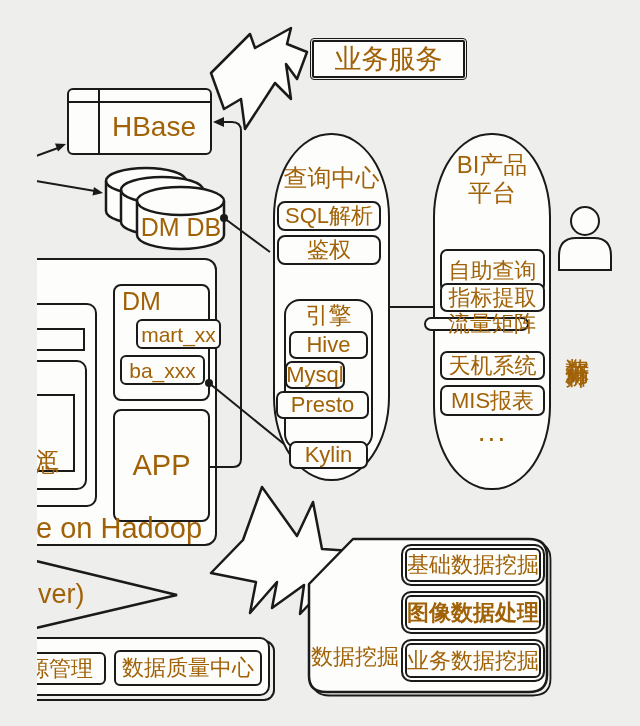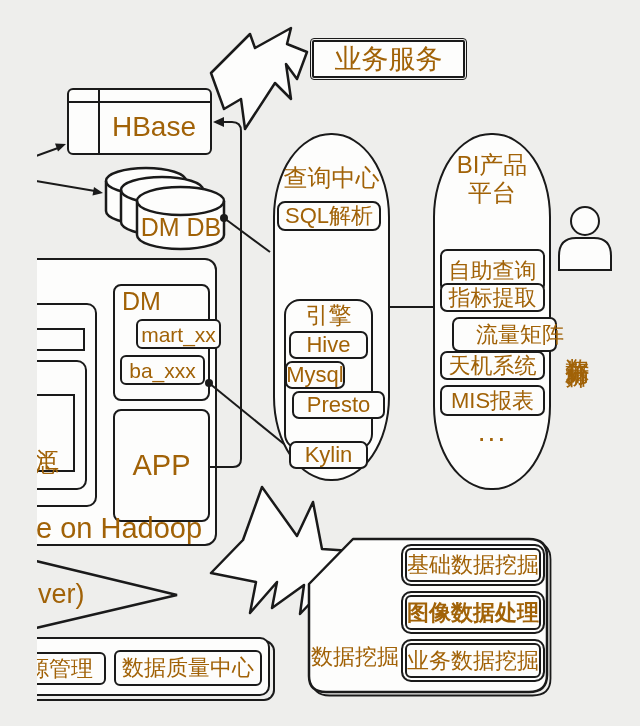--- a/index.html
+++ b/index.html
@@ -98,45 +98,48 @@
     <span style="font-size:29px;">APP</span>
   </div>
 
   <div class="lbl content" style="left:36px;top:513px;width:182px;height:32px;font-size:29px;justify-content:flex-start;">e on Hadoop</div>
 
   <div class="oval content" style="left:273px;top:133px;width:117px;height:348px;"></div>
   <div class="lbl content" style="left:278px;top:157px;width:107px;height:26px;font-size:24px;margin-top:8px;">查询中心</div>
   <div class="box content" style="left:277px;top:201px;width:104px;height:30px;border-radius:8px;">
     <span>SQL解析</span>
   </div>
+  <div class="box content" style="left:277px;top:235px;width:104px;height:30px;border-radius:8px;">
+    <span>鉴权</span>
+  </div>
   <div class="box content" style="left:284px;top:299px;width:89px;height:151px;border-radius:16px;"></div>
   <div class="lbl content" style="left:284px;top:303px;width:89px;height:26px;font-size:23px;">引擎</div>
   <div class="box content" style="left:289px;top:331px;width:79px;height:28px;">
     <span>Hive</span>
   </div>
   <div class="box content" style="left:285px;top:361px;width:60px;height:28px;">
     <span>Mysql</span>
   </div>
-  <div class="box content" style="left:292px;top:391px;width:93px;height:28px;text-align:right;">
+  <div class="box content" style="left:276px;top:391px;width:93px;height:28px;text-align:right;">
     <span>Presto</span>
   </div>
   <div class="box content" style="left:289px;top:441px;width:79px;height:28px;">
     <span>Kylin</span>
   </div>
 
   <div class="oval content" style="left:433px;top:133px;width:118px;height:357px;"></div>
   <div class="lbl content" style="left:438px;top:152px;width:108px;height:26px;font-size:24px;">BI产品</div>
   <div class="lbl content" style="left:438px;top:180px;width:108px;height:26px;font-size:24px;">平台</div>
   <div class="box content" style="left:440px;top:249px;width:105px;height:43px;align-items:center;">
     <span>自助查询</span>
   </div>
   <div class="box content" style="left:440px;top:283px;width:105px;height:29px;text-align:right;">
     <span>指标提取</span>
   </div>
-  <div class="box content" style="left:452px;top:317px;width:105px;height:35px;padding-left:31px;">
+  <div class="box content" style="left:424px;top:317px;width:105px;height:14px;padding-left:31px;">
     <span>流量矩阵</span>
   </div>
   <div class="box content" style="left:440px;top:351px;width:105px;height:29px;">
     <span>天机系统</span>
   </div>
   <div class="box content" style="left:440px;top:385px;width:105px;height:31px;">
     <span>MIS报表</span>
   </div>
   <div class="lbl content" style="left:440px;top:416px;width:105px;height:32px;font-size:28px;letter-spacing:2px;">...</div>
 

